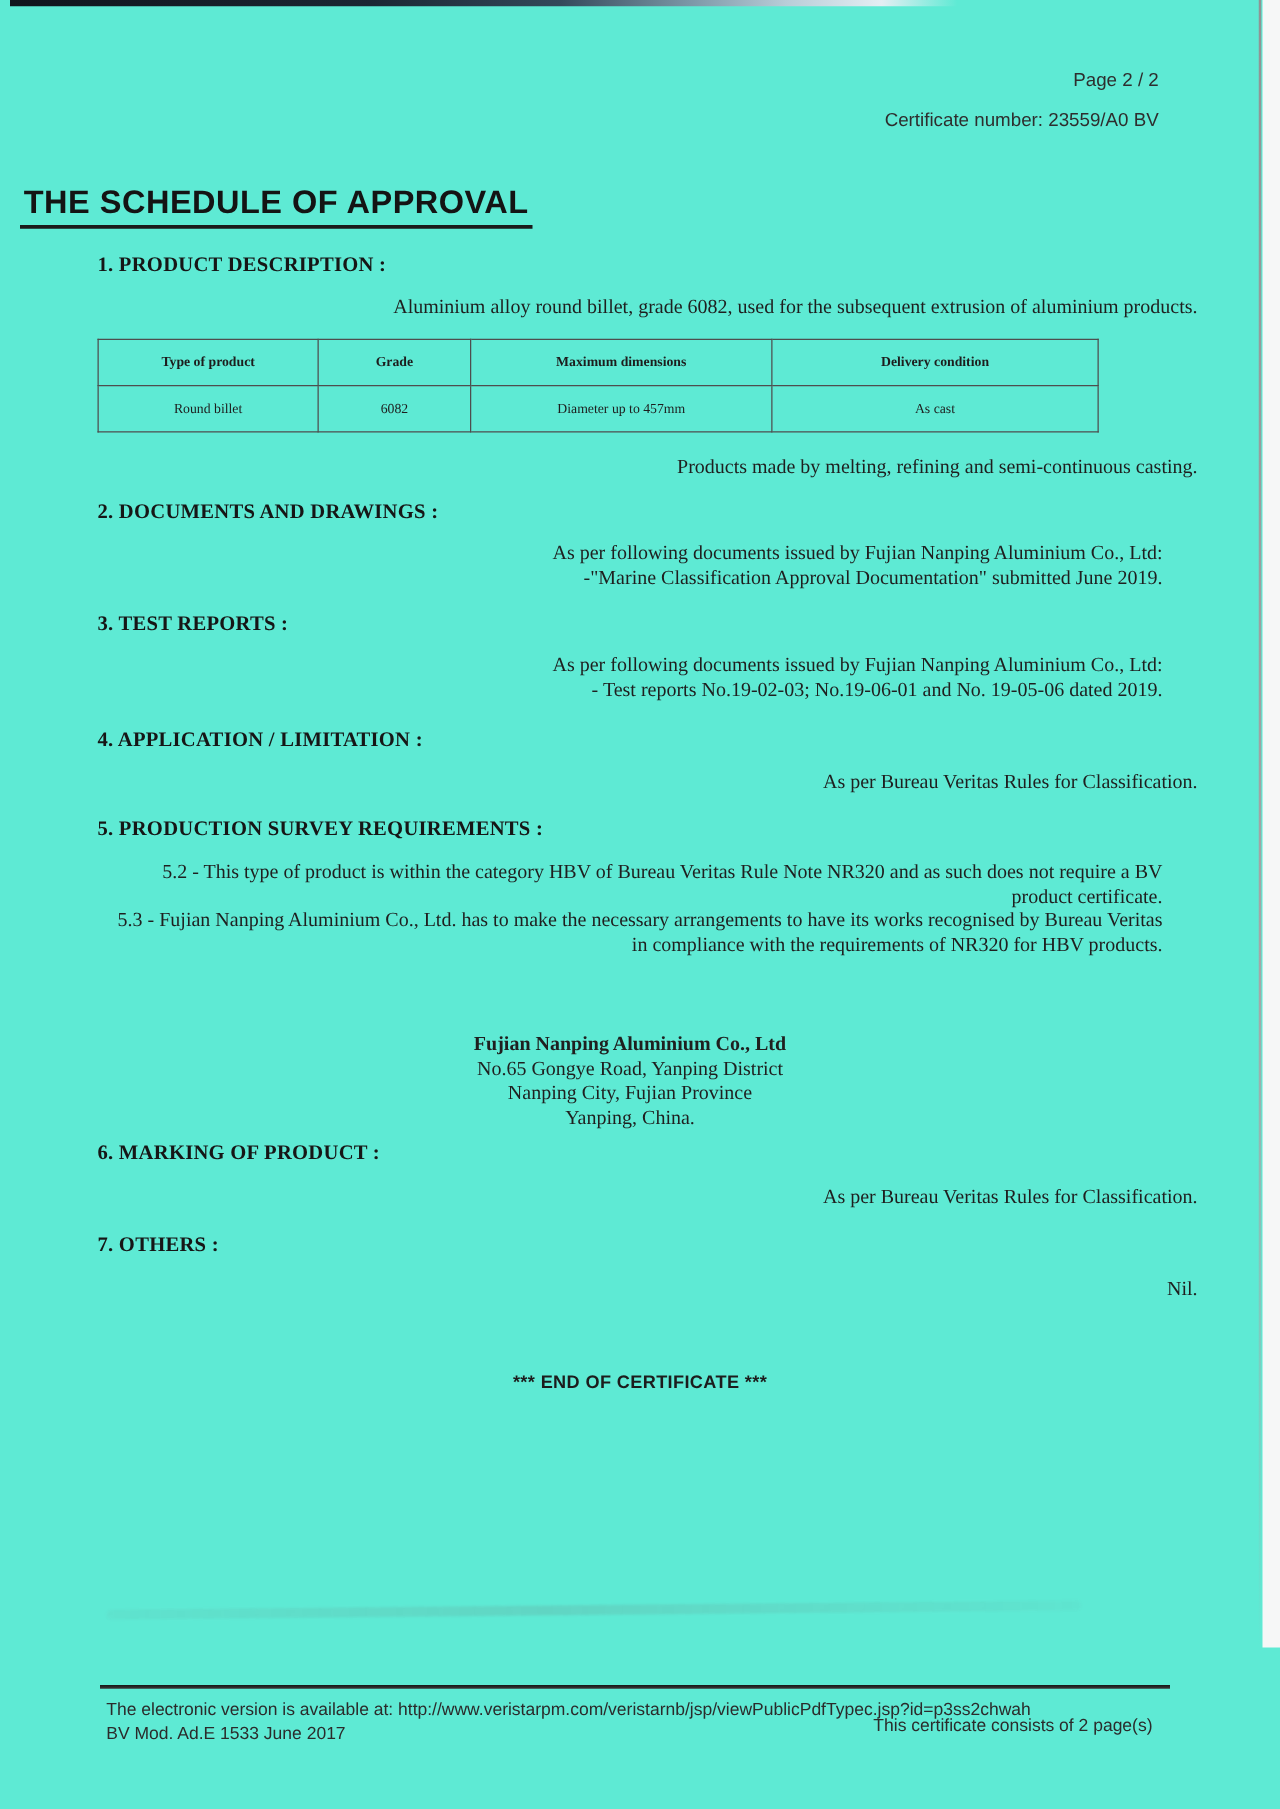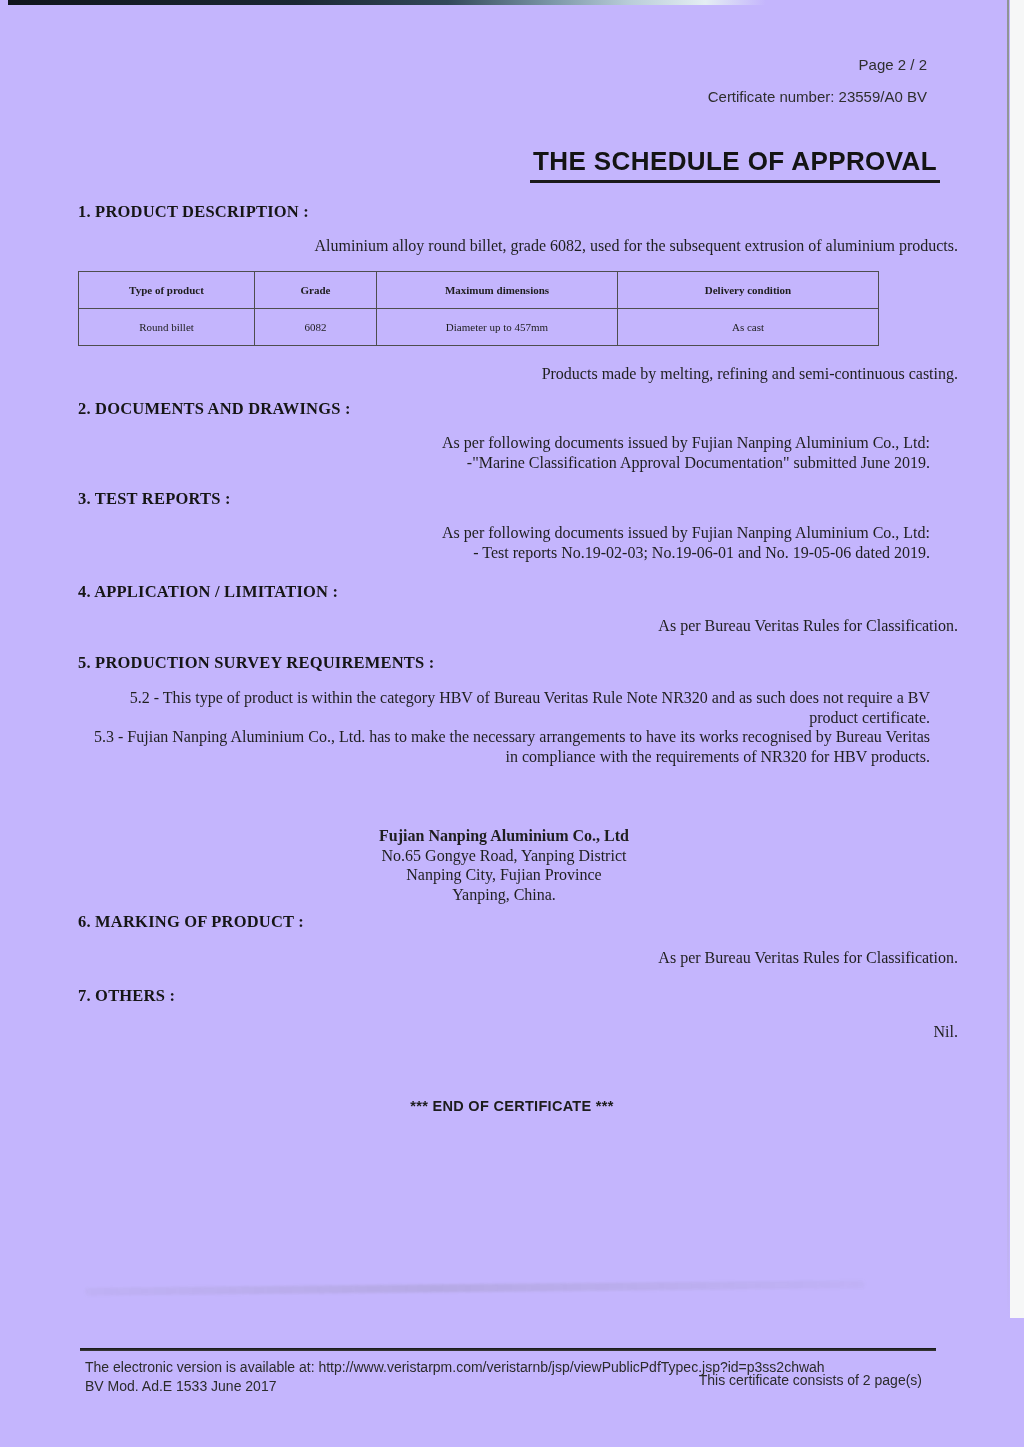--- a/index.html
+++ b/index.html
@@ -1,20 +1,20 @@
 <!DOCTYPE html>
 <html><head>
 <meta charset="utf-8">
 <style>
   html, body { margin: 0; padding: 0; background: #ffffff; }
   .page {
     position: relative;
     width: 1024px;
     height: 1447px;
-    background: #c4b5fd;
+    background: #5eead4;
     overflow: hidden;
     font-family: "Liberation Serif", serif;
     color: #222222;
   }
   .abs { position: absolute; }
   .sans { font-family: "Liberation Sans", sans-serif; }
 
   
   .scan-top-bar {
     top: 0; left: 8; left: 8px; width: 758px; height: 5px;
@@ -38,21 +38,21 @@
     transform: rotate(-0.55deg);
     border-radius: 4px;
     filter: blur(1px);
   }
 
   
   .hdr-block { top: 56px; right: 97px; text-align: right; font-size: 15px; color: #2e2e2e; }
   .hdr-page { margin-bottom: 15px; }
 
   
-  .title-wrap { top: 146px; left: 0; width: 940px; text-align: right; }
+  .title-wrap { top: 146px; left: 16px; width: 940px; text-align: left; }
   .title-text {
     display: inline-block;
     font-family: "Liberation Sans", sans-serif;
     font-weight: bold;
     font-size: 26px;
     letter-spacing: 0.4px;
     color: #141414;
     border-bottom: 3px solid #1a1a1a;
     padding: 0 3px 3px 3px;
   }

